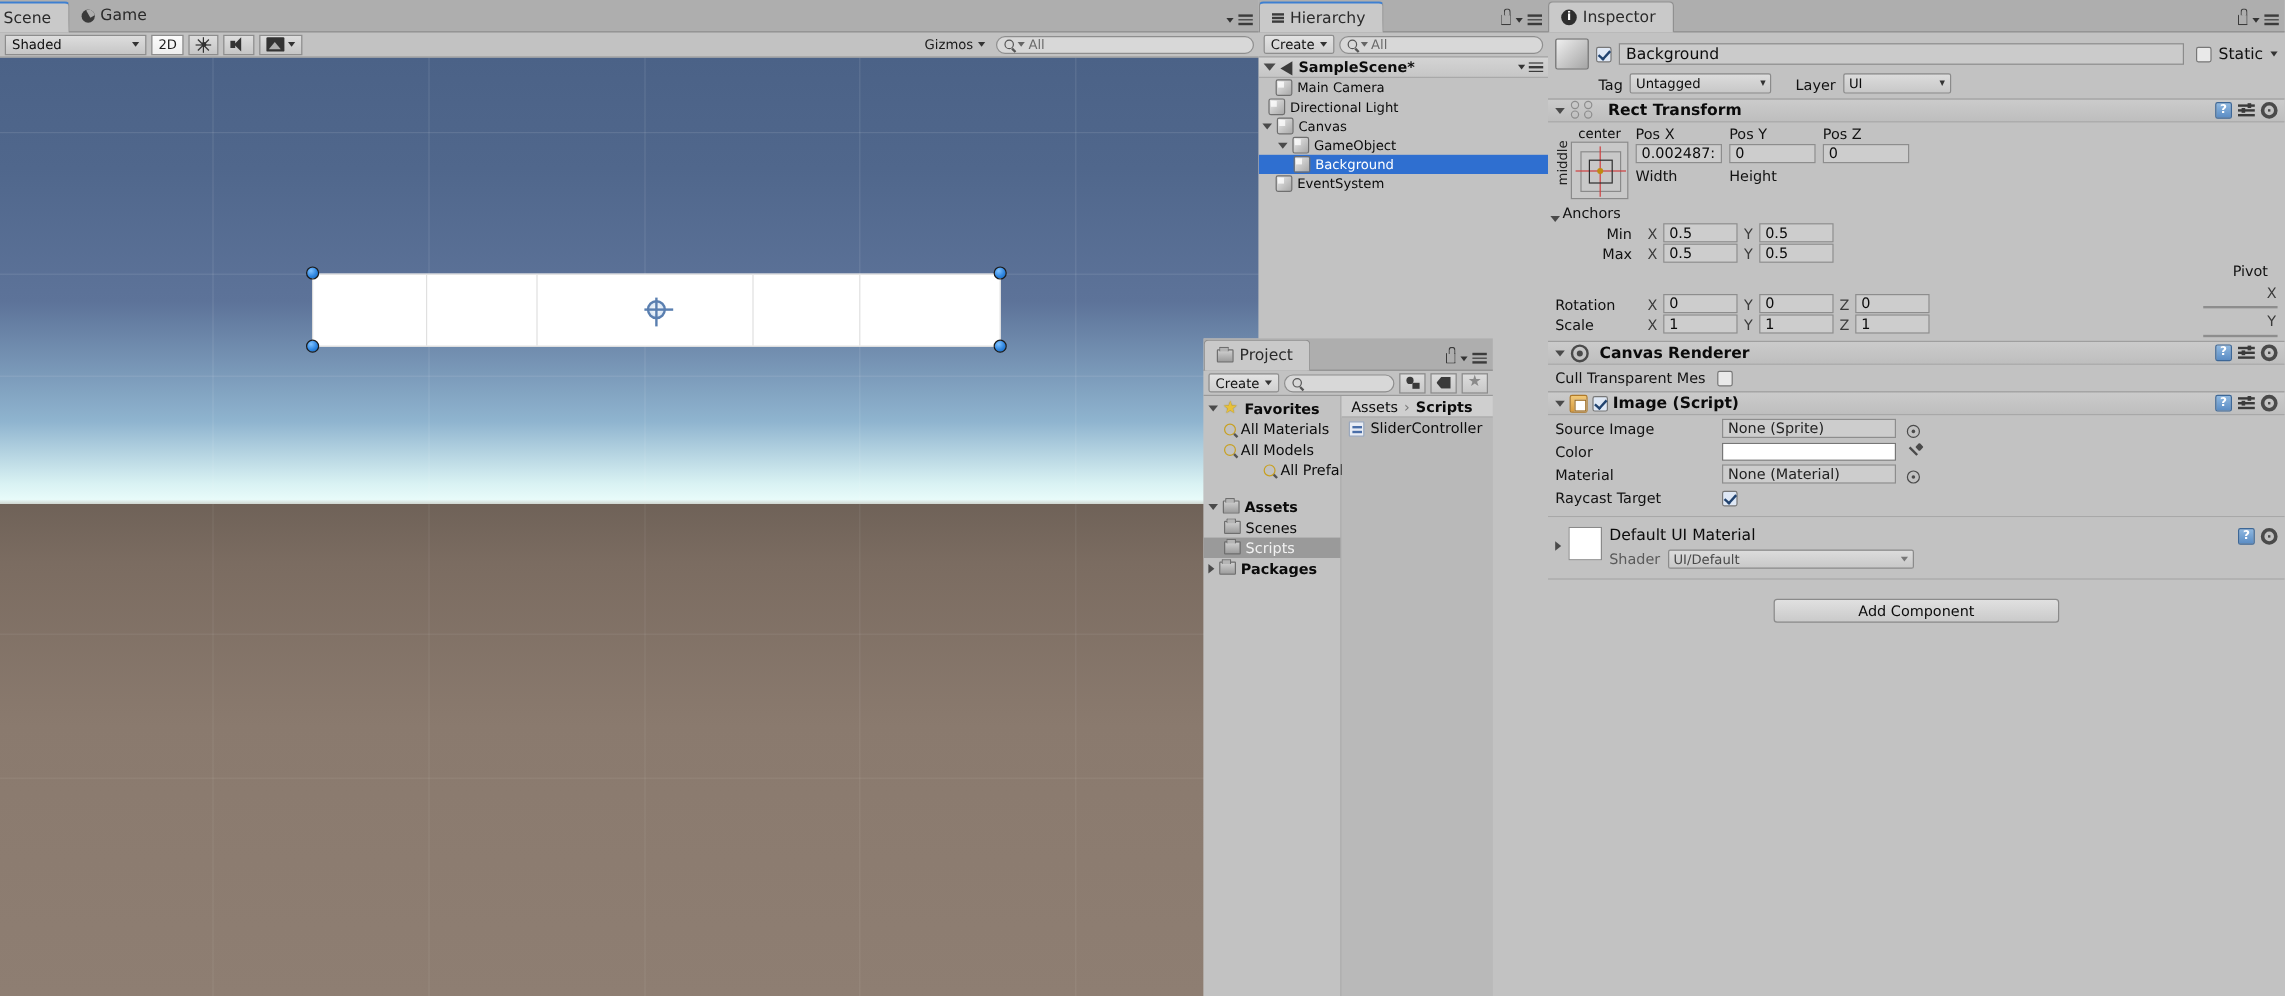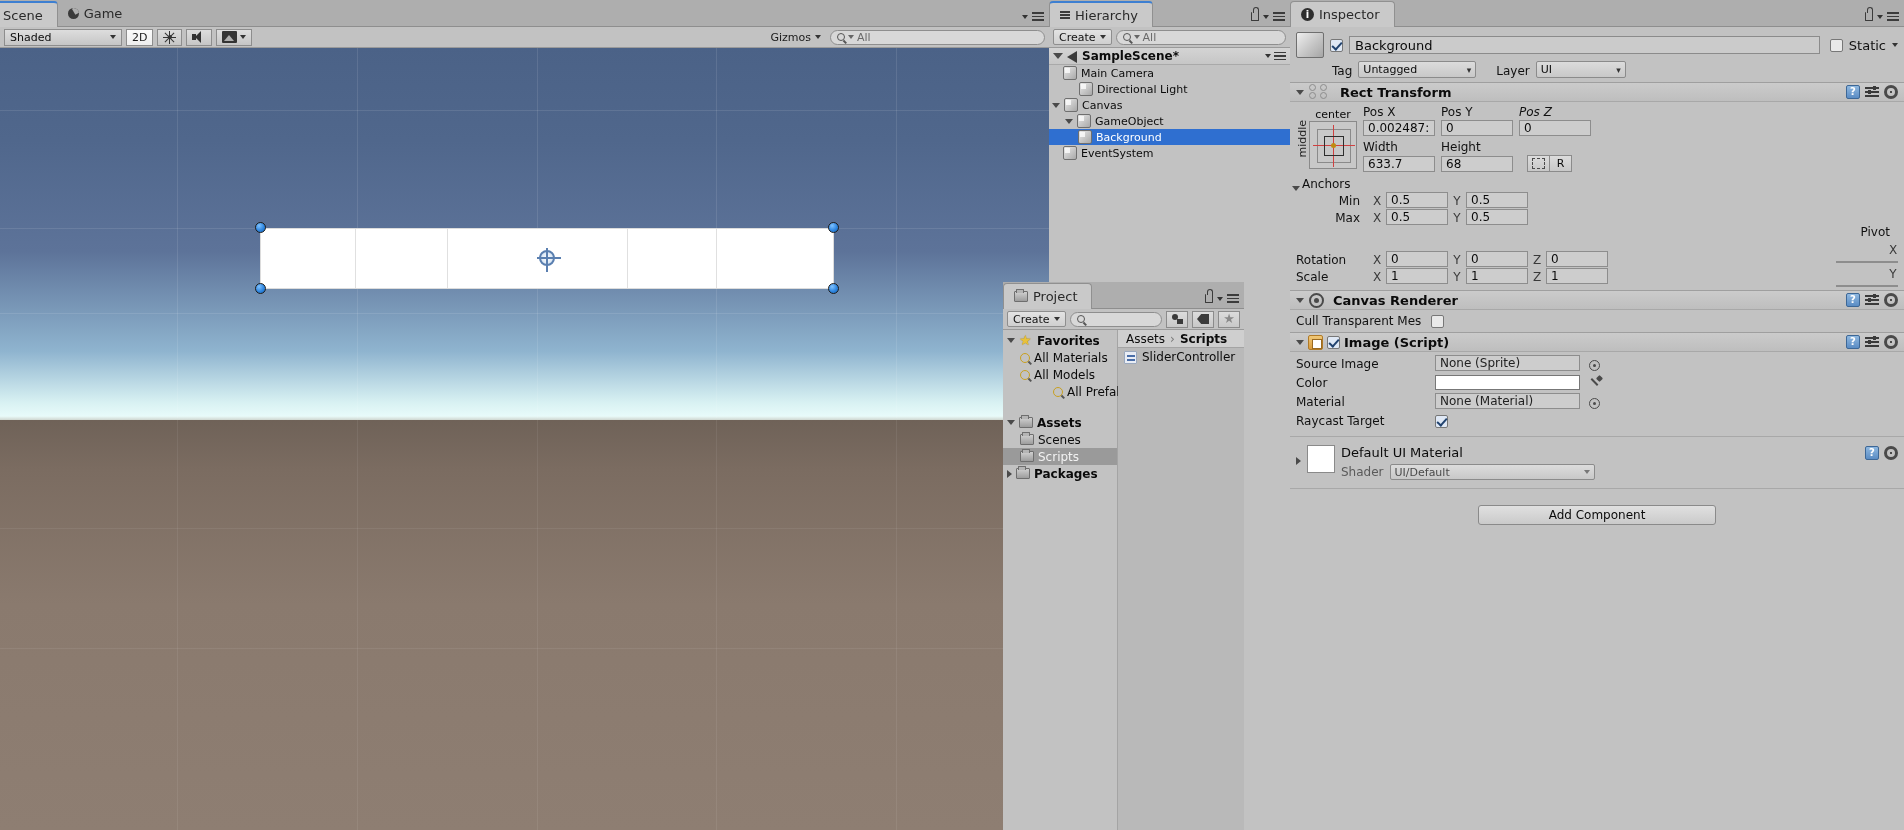--- a/index.html
+++ b/index.html
@@ -508,21 +508,21 @@
               <i></i>
               <i></i>
             </span>
         </span>
       </div>
 
       <div class="h-row" style="padding-left:14px;">
         <span class="cube"></span>
         <span>Main Camera</span>
       </div>
-      <div class="h-row" style="padding-left:30px;">
+      <div class="h-row" style="padding-left:8px;">
         <span class="cube"></span>
         <span>Directional Light</span>
       </div>
       <div class="h-row" style="padding-left:3px;">
         <span class="foldout" style="border-top-width:5px;border-left-width:4px;border-right-width:4px;"></span>
         <span class="cube"></span>
         <span>Canvas</span>
       </div>
       <div class="h-row" style="padding-left:16px;">
         <span class="foldout" style="border-top-width:5px;border-left-width:4px;border-right-width:4px;"></span>
@@ -713,52 +713,36 @@
               <div class="ap-inner"></div>
               <div class="ap-dot"></div>
             </div>
           </div>
         </div>
 
         <div style="flex:1;">
           <div style="display:flex;gap:6px;">
             <div style="width:72px;"><span class="lbl">Pos X</span></div>
             <div style="width:72px;"><span class="lbl">Pos Y</span></div>
-            <div style="width:72px;font-style:italic;"><span class="lbl">Pos Z</span></div>
+            <div style="width:72px;"><span class="lbl">Pos Z</span></div>
           </div>
           <div style="display:flex;gap:6px;margin-top:1px;">
             <div class="field" style="width:72px;">
                 <span>0.002487:</span>
               </div>
             <div class="field" style="width:72px;">
                 <span>0</span>
               </div>
             <div class="field" style="width:72px;">
                 <span>0</span>
               </div>
           </div>
           <div style="display:flex;gap:6px;margin-top:4px;">
             <div style="width:72px;"><span class="lbl">Width</span></div>
             <div style="width:72px;"><span class="lbl">Height</span></div>
-          </div>
-          <div style="display:flex;gap:6px;margin-top:1px;align-items:center;">
-            <div class="field" style="width:72px;">
-                <span>633.7</span>
-              </div>
-            <div class="field" style="width:72px;">
-                <span>68</span>
-              </div>
-            <div style="display:flex;margin-left:8px;">
-              <div class="blue-sq">
-                  <span class="dashed-sq"></span>
-                </div>
-              <div class="blue-sq" style="margin-left:-1px;">
-                  <span style="font-size:11px;">R</span>
-                </div>
-            </div>
           </div>
         </div>
       </div>
 
       <div class="row" style="height:16px;padding-left:2px;gap:2px;margin-top:3px;">
         <span class="foldout" style="border-top-width:5px;border-left-width:4px;border-right-width:4px;"></span>
         <span class="lbl">Anchors</span>
       </div>
 
       <div class="row" style="height:17px;">

